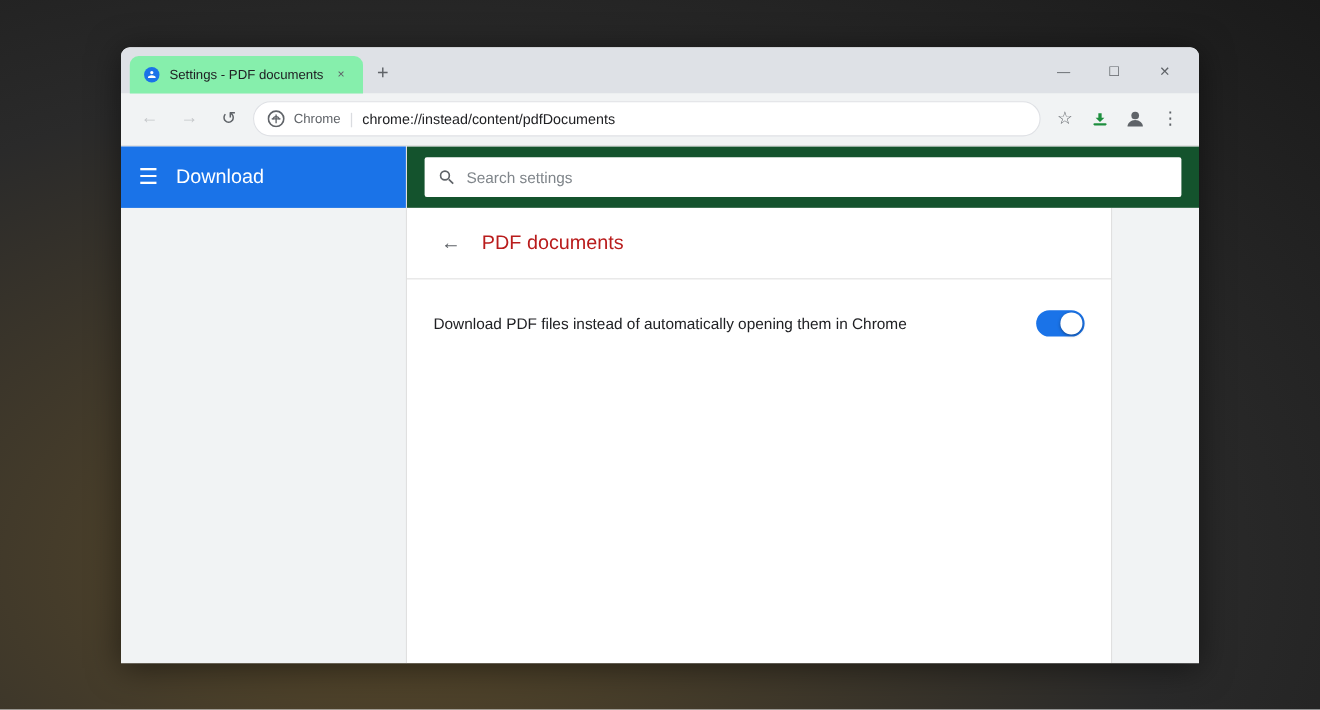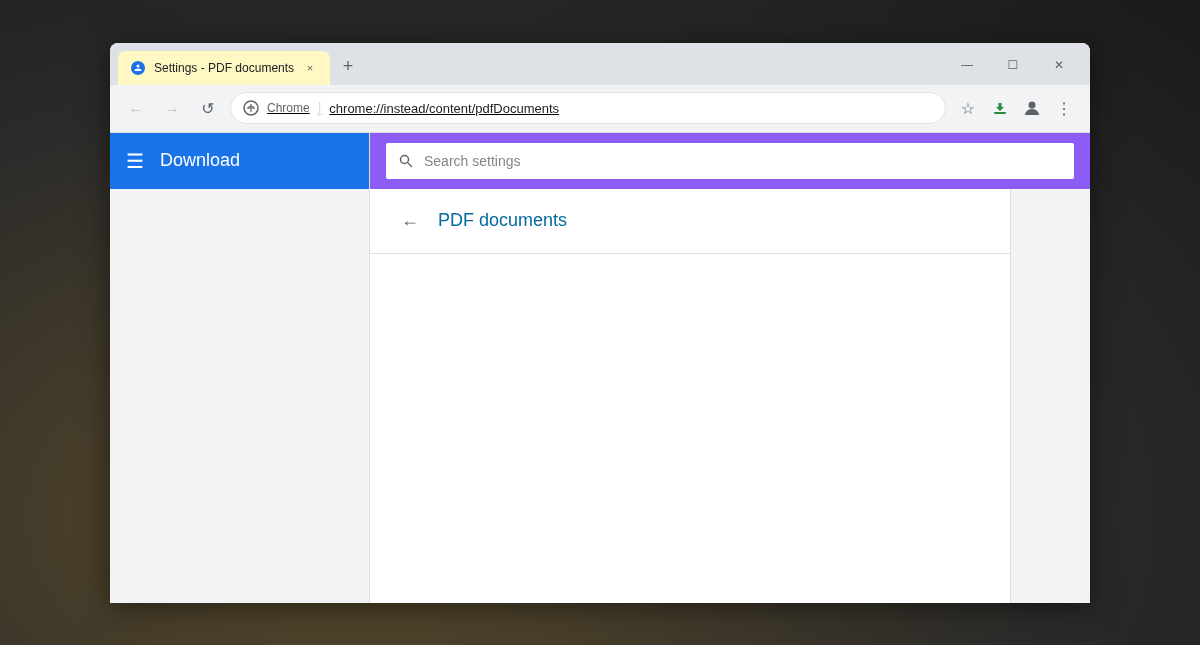--- a/index.html
+++ b/index.html
@@ -32,21 +32,21 @@
       height: 42px;
       display: flex;
       align-items: flex-end;
       padding: 0 0 0 8px;
       flex-shrink: 0;
     }
 
     .tab {
       display: flex;
       align-items: center;
-      background: #fef9c3;
+      background: #86efac;
       height: 34px;
       padding: 0 12px;
       border-radius: 8px 8px 0 0;
       min-width: 200px;
       max-width: 240px;
       position: relative;
       gap: 8px;
     }
 
     .tab-favicon {
@@ -144,21 +144,20 @@
     .url-bar {
       flex: 1;
       height: 32px;
       background: white;
       border: 1px solid #dfe1e5;
       border-radius: 16px;
       display: flex;
       align-items: center;
       padding: 0 12px;
       gap: 8px;
-      text-decoration: underline;
     }
 
     .url-bar-secure {
       width: 16px;
       height: 16px;
       color: #5f6368;
       flex-shrink: 0;
     }
 
     .url-source {
@@ -404,41 +403,50 @@
 
     <div class="sidebar">
       <div class="top-bar" style="background:#1a73e8; height:56px; display:flex; align-items:center; padding:0 16px; gap:16px;">
         <span class="hamburger-icon" style="color:white; font-size:20px; cursor:pointer;">☰</span>
         <span class="sidebar-title" style="color:white; font-size:18px;">Download</span>
       </div>
     </div>
 
     <div style="flex:1; display:flex; flex-direction:column; overflow:hidden;">
 
-      <div style="background:#8b5cf6; height:56px; display:flex; align-items:center; padding:0 16px;">
+      <div style="background:#14532d; height:56px; display:flex; align-items:center; padding:0 16px;">
         <div class="search-input-wrap" style="background:white; border-radius:2px; height:36px; display:flex; align-items:center; padding:0 12px; gap:10px; flex:1;">
           <svg width="16" height="16" viewBox="0 0 16 16" fill="#5f6368">
             <circle cx="6.5" cy="6.5" r="4" stroke="#5f6368" stroke-width="1.5" fill="none"></circle>
             <line x1="10" y1="10" x2="14" y2="14" stroke="#5f6368" stroke-width="1.5"></line>
           </svg>
           <span class="search-input-text" style="font-size:14px; color:#80868b;">Search settings</span>
         </div>
       </div>
 
       <div class="main-content" style="flex:1; background:white; overflow-y:auto; display:flex;">
 
         <div style="flex:1; padding:0;">
 
           <div class="page-header" style="display:flex; align-items:center; padding:16px 24px; border-bottom:1px solid #e0e0e0; gap:12px;">
             <div class="back-btn" style="width:32px; height:32px; display:flex; align-items:center; justify-content:center; border-radius:50%; cursor:pointer; color:#5f6368; font-size:18px;">
               <span>←</span>
             </div>
-            <span class="page-title" style="font-size:18px; color:#0369a1; font-weight:400;">PDF documents</span>
+            <span class="page-title" style="font-size:18px; color:#b91c1c; font-weight:400;">PDF documents</span>
           </div>
 
+          <div class="setting-row" style="display:flex; align-items:center; padding:28px 24px; justify-content:space-between;">
+            <span class="setting-label" style="font-size:14px; color:#202124; flex:1;">Download PDF files instead of automatically opening them in Chrome</span>
+
+            <div class="toggle" style="position:relative; width:44px; height:24px; flex-shrink:0; cursor:pointer;">
+              <div class="toggle-track" style="width:44px; height:24px; background:#1a73e8; border-radius:12px; position:relative;">
+                <div class="toggle-thumb" style="width:20px; height:20px; background:white; border-radius:50%; position:absolute; top:2px; right:2px; box-shadow:0 1px 3px rgba(0,0,0,0.4);"></div>
+              </div>
+            </div>
+          </div>
         </div>
 
         <div class="right-panel" style="width:80px; background:#f1f3f4; border-left:1px solid #e0e0e0; flex-shrink:0;"></div>
       </div>
     </div>
 
   </div>
 </div>
 
 </body></html>

